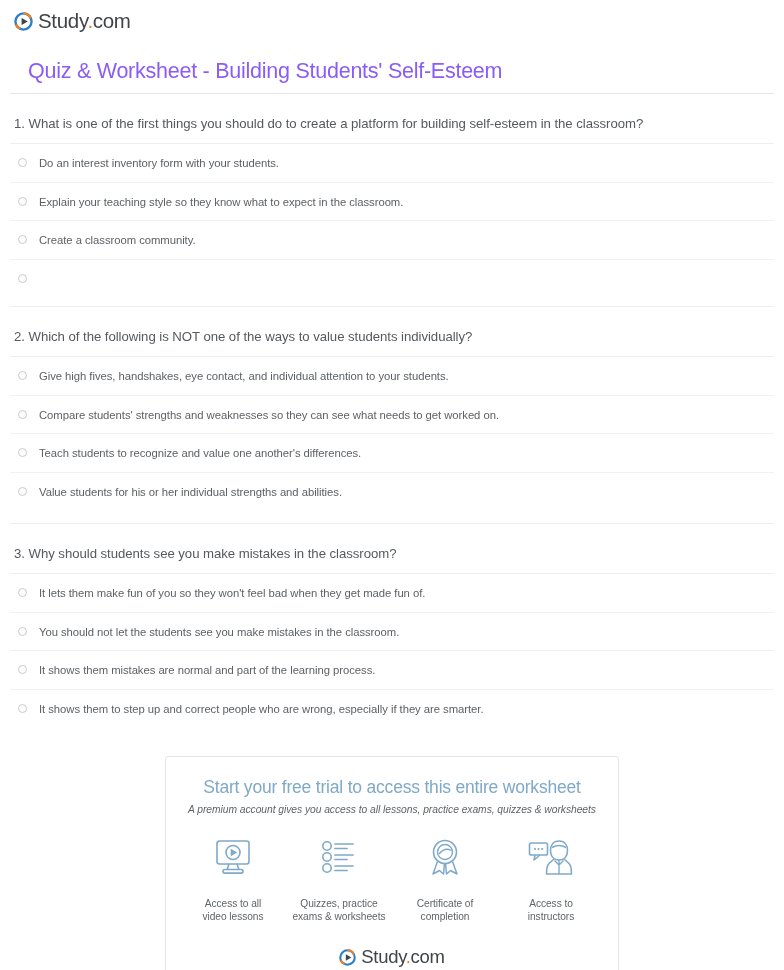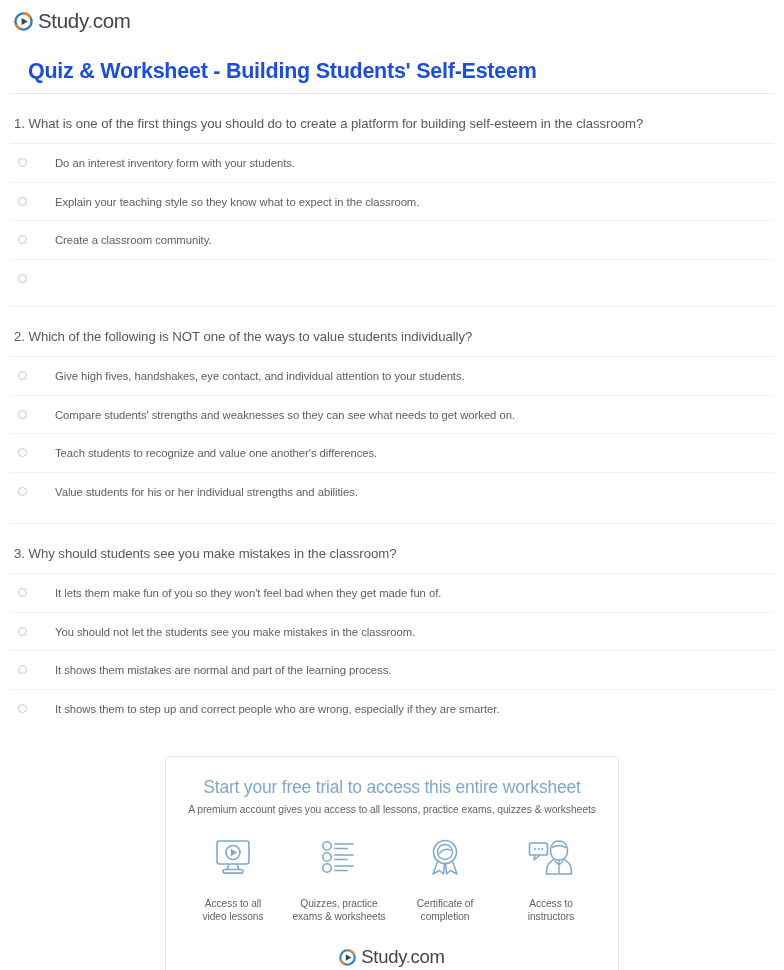--- a/index.html
+++ b/index.html
@@ -27,22 +27,22 @@
     color: #3f4448;
     margin-left: 5px;
     font-weight: 400;
     white-space: nowrap;
   }
   .logo-text .dot { color: #e8822a; }
 
   .title {
     margin: 26px 14px 0 14px;
     font-size: 21.5px;
-    color: #1d4ed8;
-    font-weight: 700;
+    color: #8b5cf6;
+    font-weight: 400;
     letter-spacing: -0.25px;
     line-height: 1.2;
   }
   .url {
     margin: 5px 14px 0 14px;
     font-size: 9.5px;
     color: #7b8084;
     letter-spacing: -0.1px;
   }
   .header-rule {
@@ -70,21 +70,21 @@
   .answer-row:last-child { border-bottom: none; }
   .radio {
     width: 9px; height: 9px;
     border: 1px solid #c8cbcd;
     border-radius: 50%;
     background: #fdfdfd;
     flex: none;
     margin-top: 2px;
   }
   .answer-label {
-    margin-left: 28px;
+    margin-left: 12px;
     font-size: 11.3px;
     color: #5d6165;
     line-height: 1.3;
     letter-spacing: -0.05px;
   }
   .q-sep { border-top: 1px solid #eceeef; margin-top: 12px; }
 
   
   .promo-wrap { margin-top: 28px; display: flex; justify-content: center; }
   .promo {
@@ -99,20 +99,21 @@
     font-size: 17.5px;
     color: #7fa9c9;
     font-weight: 400;
     letter-spacing: -0.2px;
   }
   .promo-sub {
     margin-top: 6px;
     font-size: 10.3px;
     color: #5f6468;
     letter-spacing: -0.05px;
+    font-style: italic;
   }
   .features {
     display: flex;
     justify-content: space-around;
     padding: 22px 14px 4px 14px;
   }
   .feature { width: 104px; text-align: center; }
   .feature-icon { height: 40px; display: flex; align-items: center; justify-content: center; }
   .feature-icon svg { display: block; }
   .feature-label {

